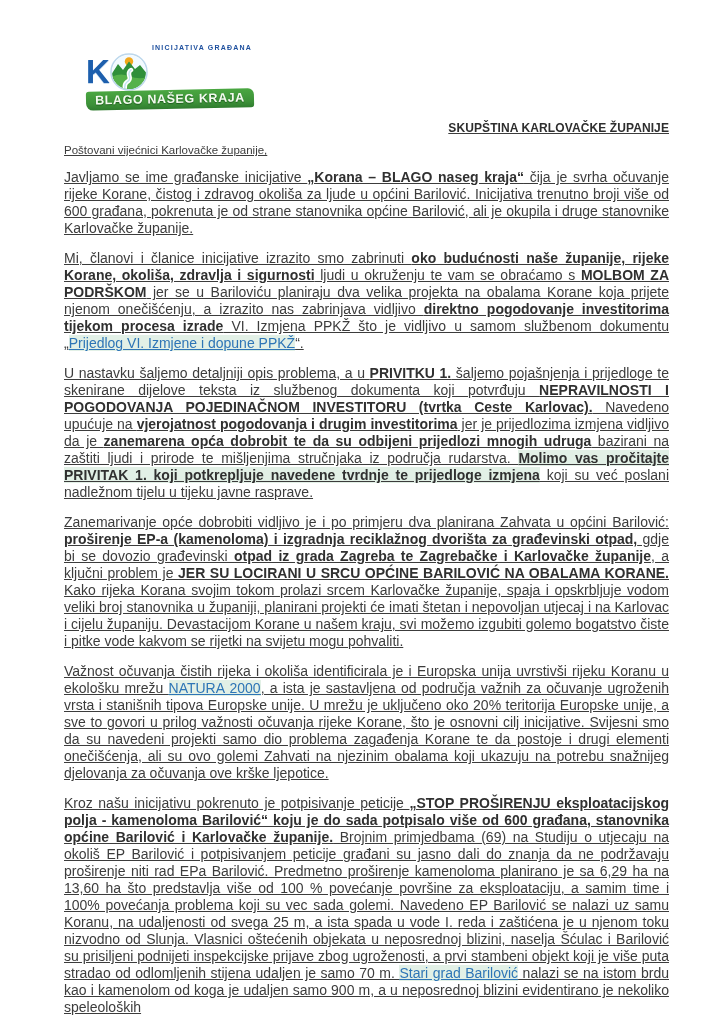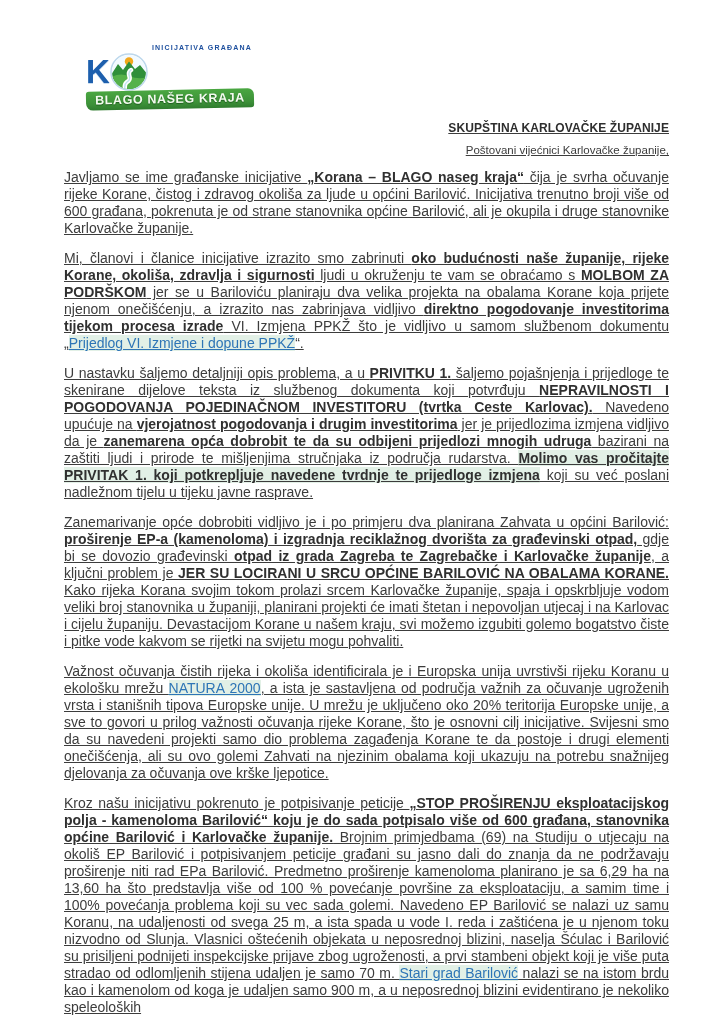--- a/index.html
+++ b/index.html
@@ -34,21 +34,21 @@
     font-size:12.5px;font-weight:900;letter-spacing:.6px;
     text-align:center;padding:2px 2px 3px 2px;
     text-shadow:0 1px 1px #1e5c1e;
   }
   
   .body-text{position:absolute;top:121px;left:64px;width:605px;text-decoration:underline;}
   .recipient{
     text-align:right;font-weight:bold;font-size:12px;color:#2e2e2e;
     margin:0 0 9px 0;letter-spacing:.1px;
   }
-  .salutation{font-size:11.5px;margin:0 0 13px 0;text-align:right;}
+  .salutation{font-size:11.5px;margin:0 0 13px 0;}
   p.para{
     margin:0 0 13px 0;
     font-size:14px;line-height:17px;
     text-align:justify;
   }
   p.para .b{font-weight:bold;color:#303030;}
   .hl{background:#e2f0e6;}
   a.link{color:#2e75b6;text-decoration:underline;cursor:pointer;}
 </style>
 </head>

